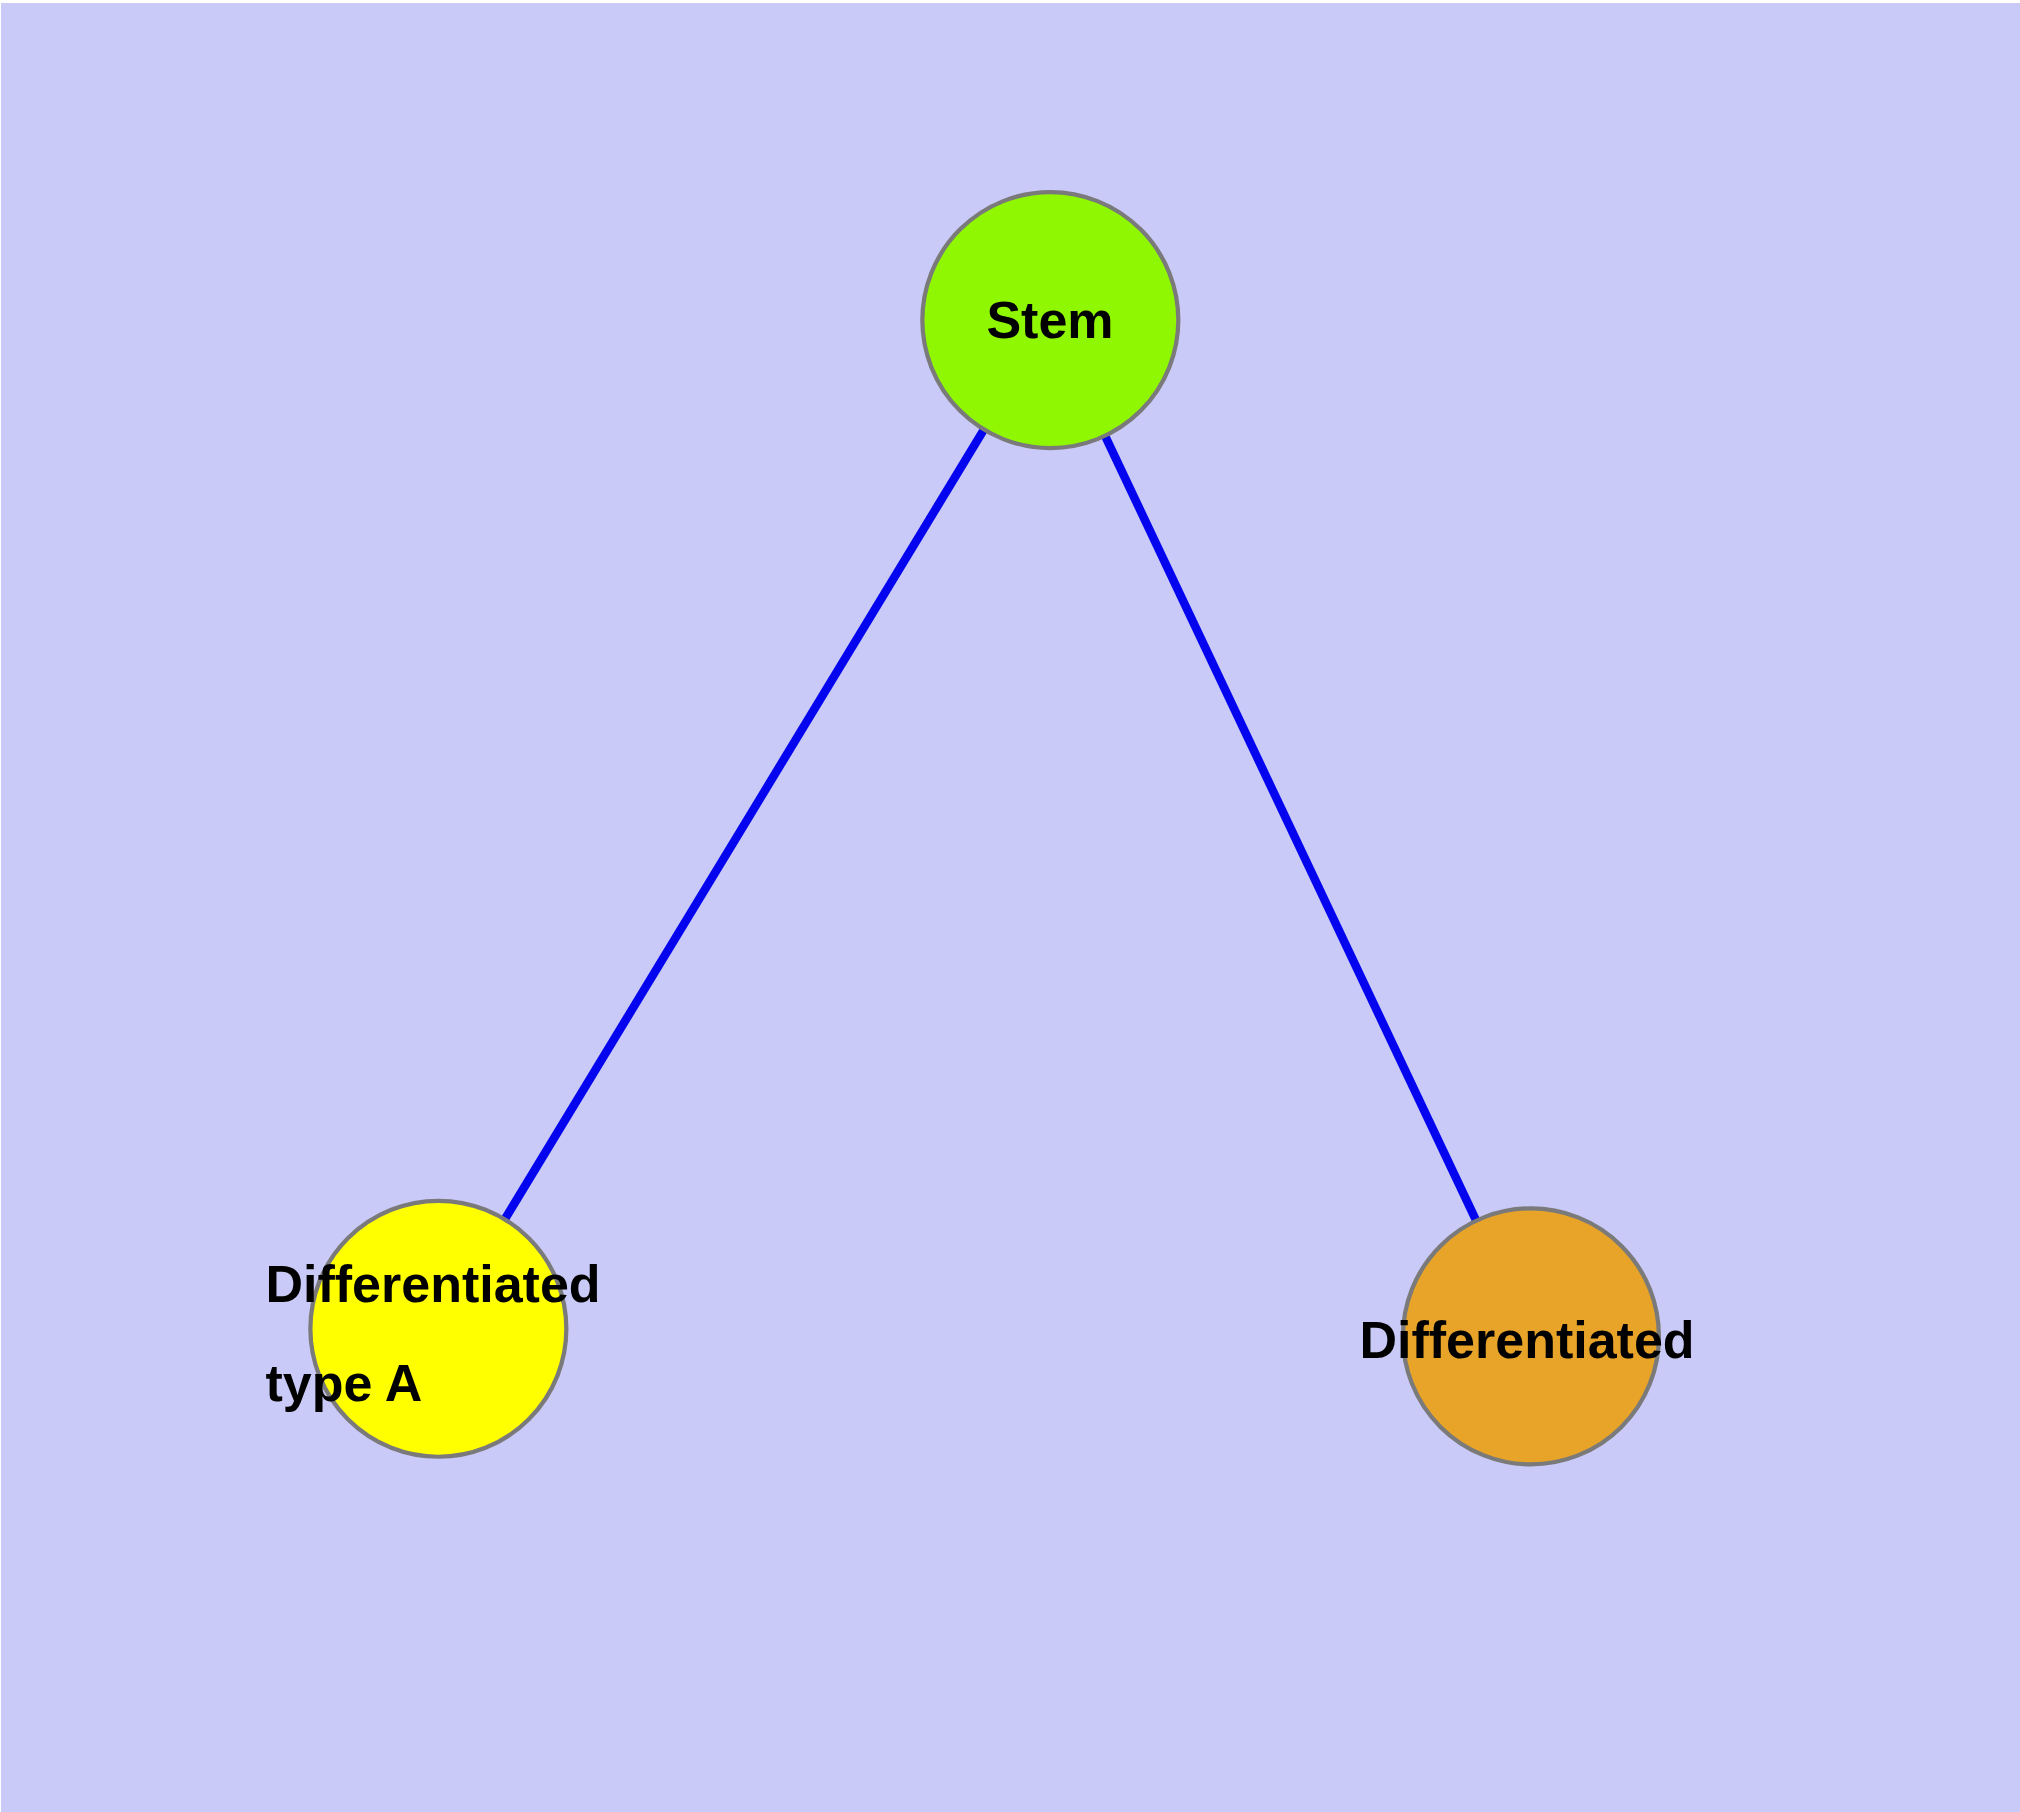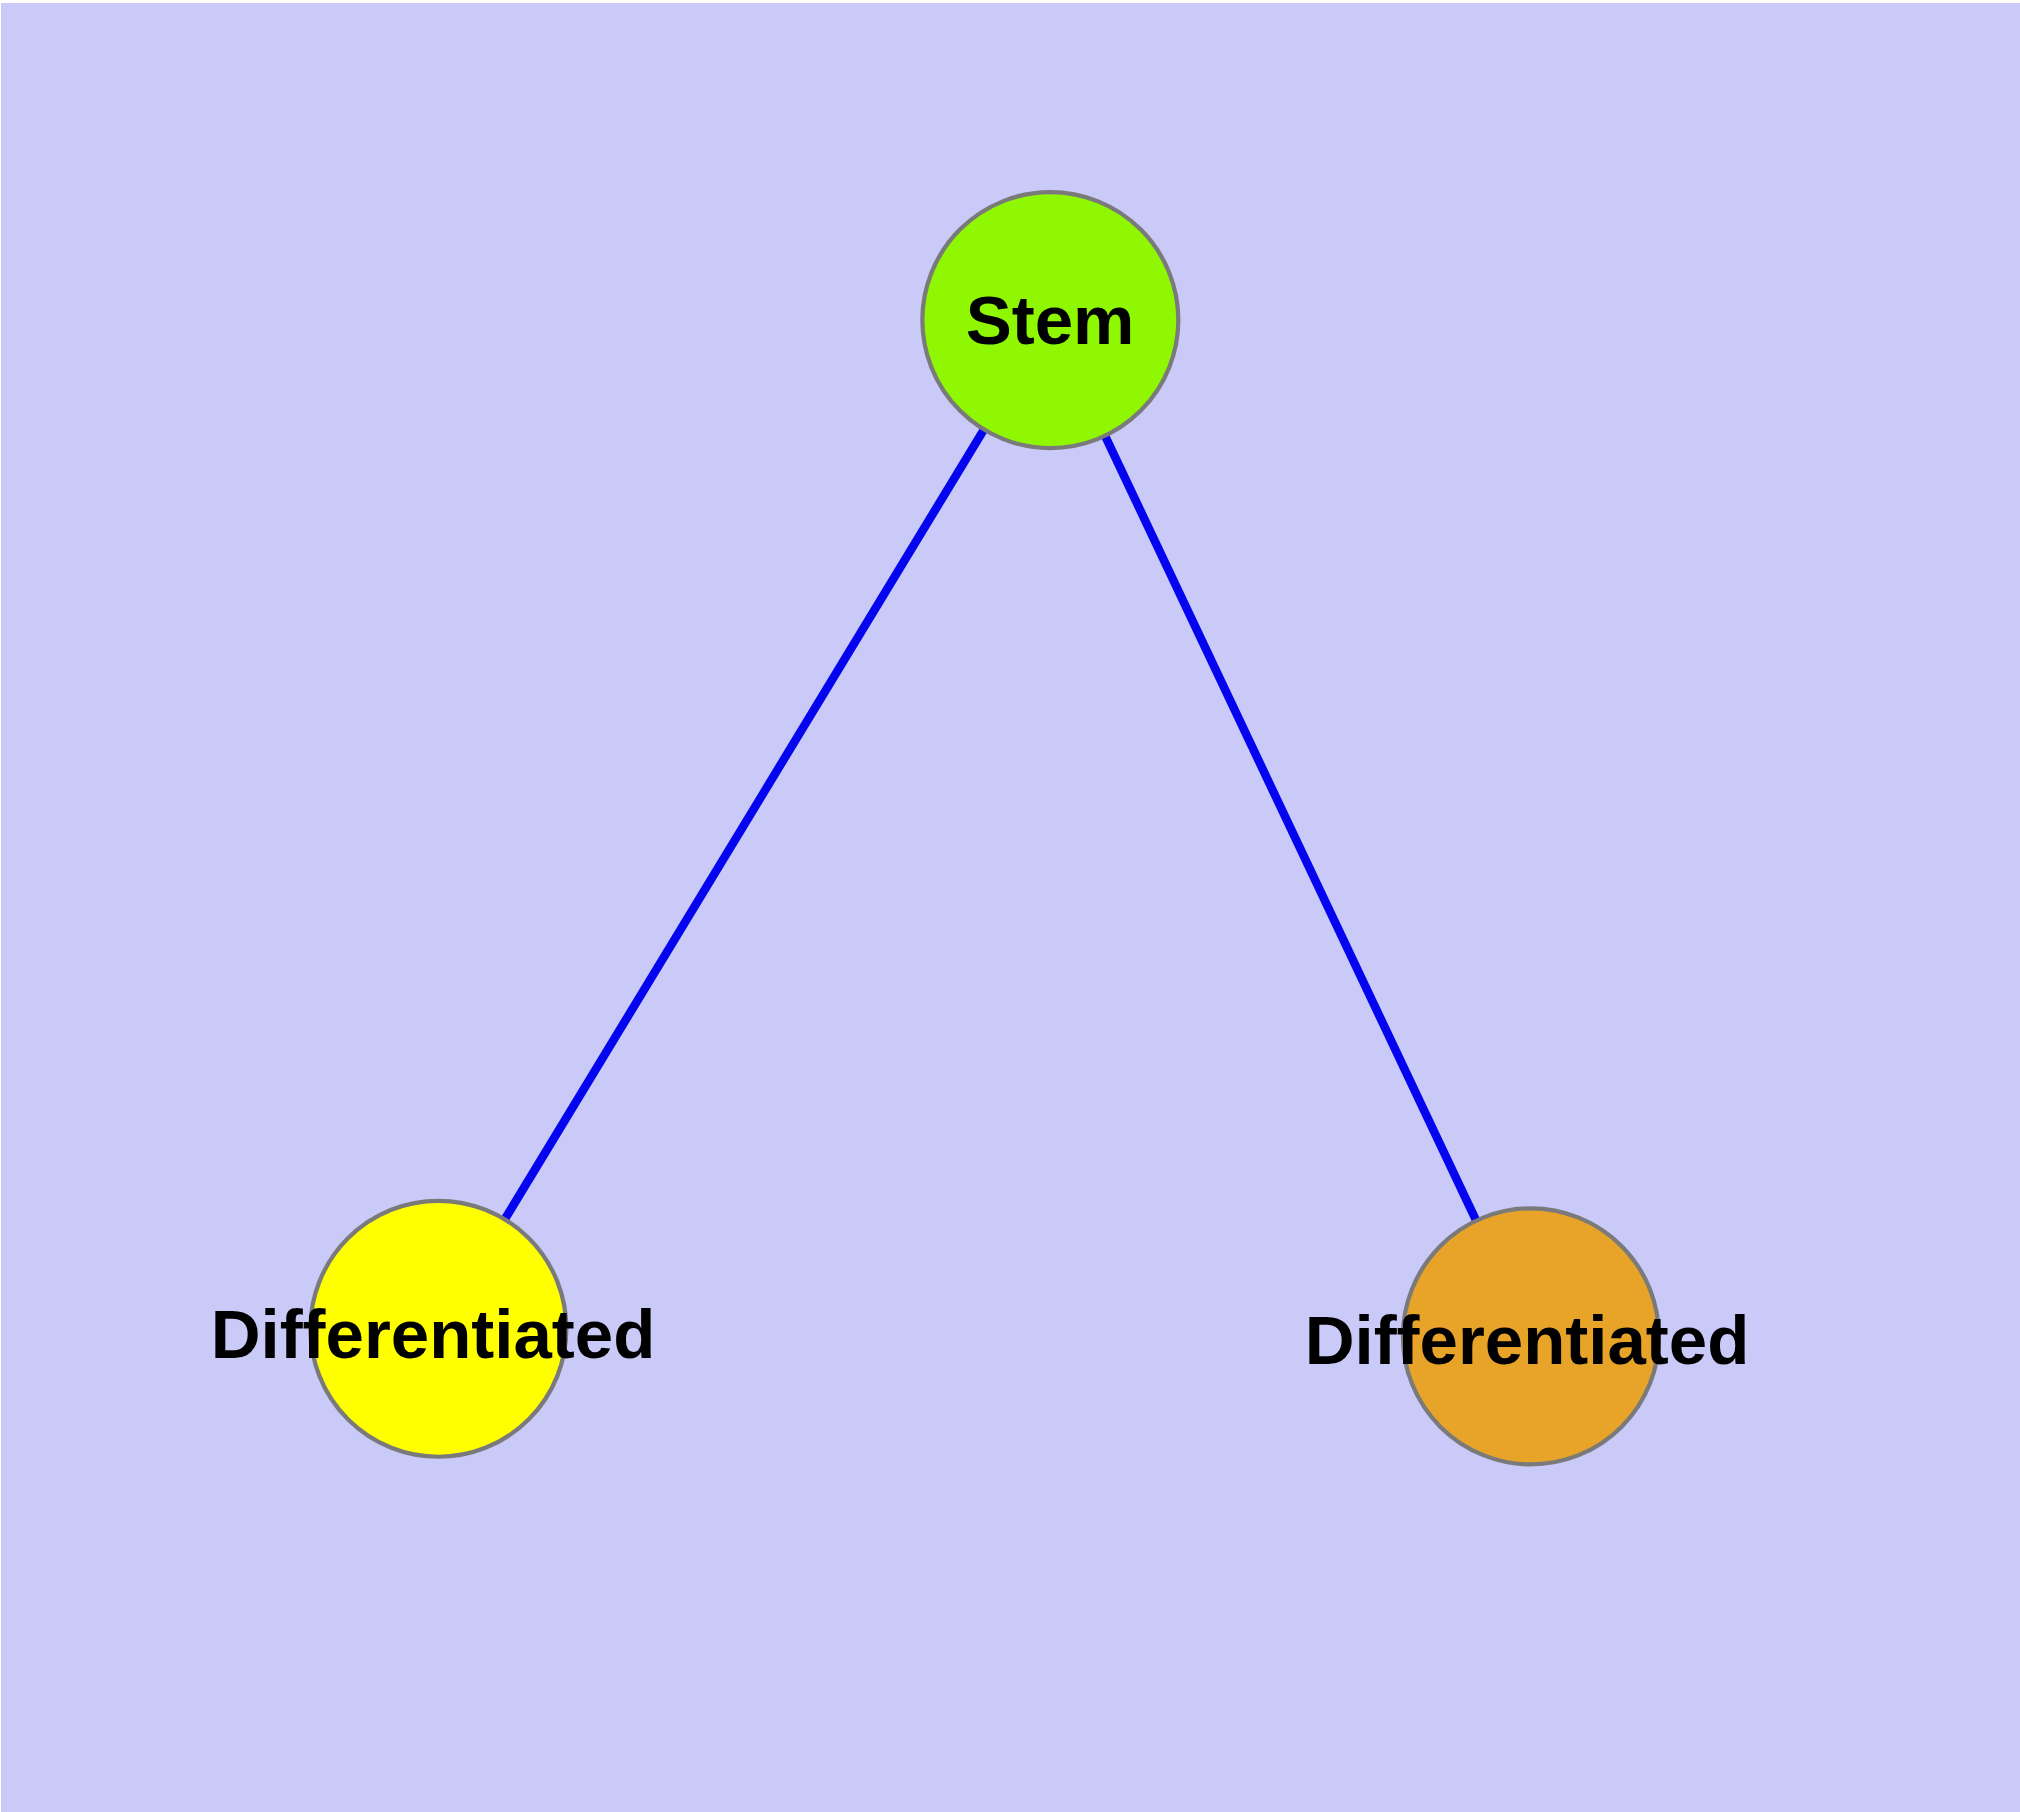--- a/index.html
+++ b/index.html
@@ -23,21 +23,21 @@
     left: 0;
     width: 2019px;
     height: 1809px;
   }
   .node-label {
     position: absolute;
     transform: translate(-50%, -50%);
     text-align: left;
     color: #000000;
     font-weight: 700;
-    font-size: 69px;
+    font-size: 52px;
     line-height: 99px;
     white-space: nowrap;
     letter-spacing: 0px;
   }
   .node-label span { display: block; }
   .label-stem  { left: 1049px; top: 317px; }
   .label-type-a { left: 432px;  top: 1331px; }
   .label-type-b { left: 1526px; top: 1337px; }
 </style>
 </head>
@@ -54,20 +54,21 @@
     <circle cx="516" cy="1564" r="151" stroke-width="5" stroke="#7A7A7A" fill="#FFFF00"></circle>
     <circle cx="1805" cy="1573" r="151" stroke-width="5" stroke="#7A7A7A" fill="#E8A329"></circle>
   </svg>
 
   <div class="node-label label-stem">
     <span>Stem</span>
   </div>
 
   <div class="node-label label-type-a">
     <span>Differentiated</span>
+    <span>type A</span>
   </div>
 
   <div class="node-label label-type-b">
     <span>Differentiated</span>
   </div>
 
 </div>
 
 
 </body></html>

